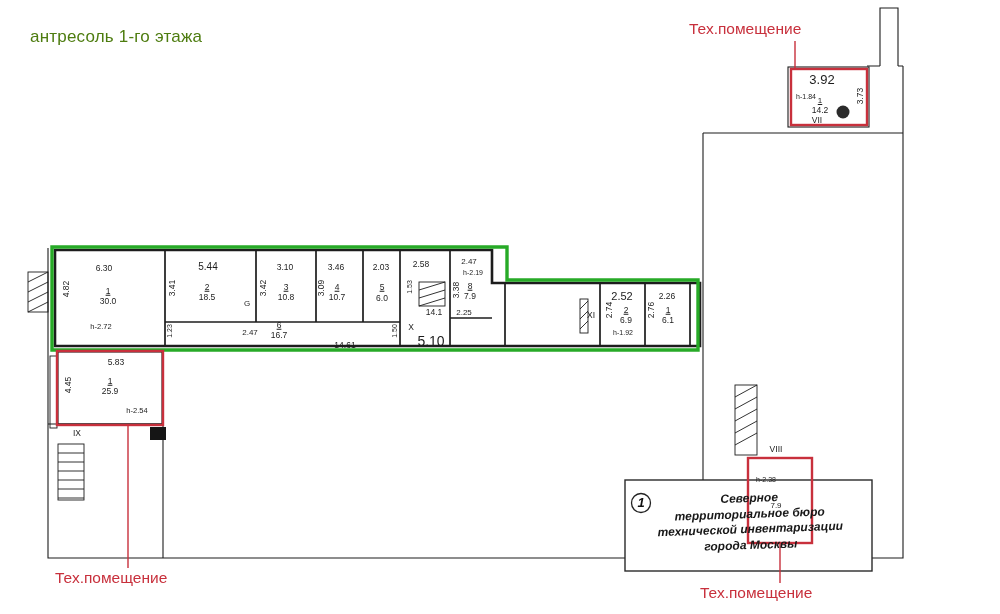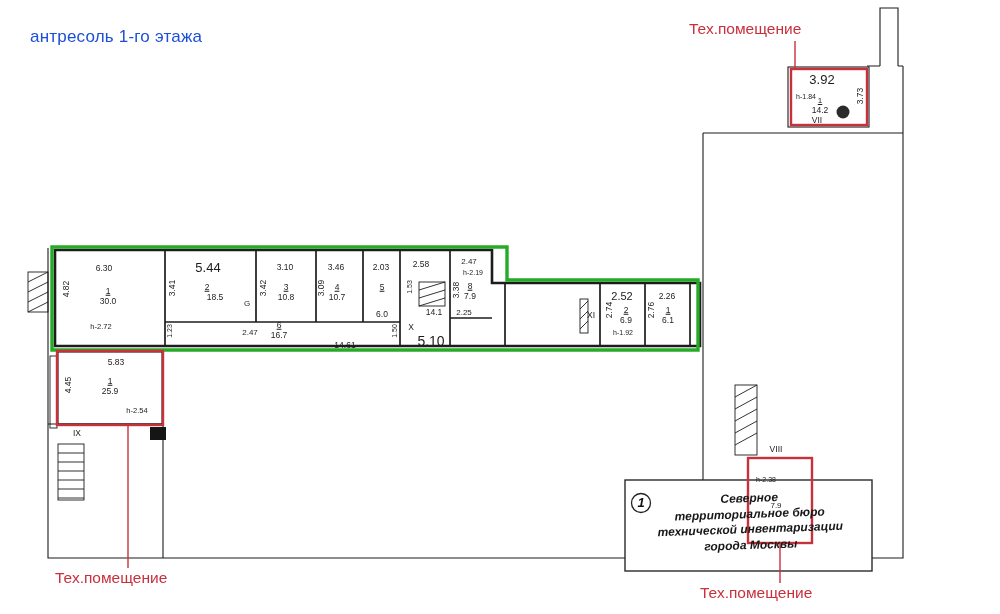--- a/index.html
+++ b/index.html
@@ -2,21 +2,21 @@
 <html><head>
 <meta charset="utf-8">
 <style>
   html,body{margin:0;padding:0;background:#ffffff;}
   .stage{
     position:relative;width:1000px;height:614px;background:#ffffff;overflow:hidden;
     font-family:"Liberation Sans", sans-serif;
   }
   svg.plan{position:absolute;left:0;top:0;}
   .text-layer{position:absolute;left:0;top:0;width:1000px;height:614px;}
-  .title-line{position:absolute;color:#1d4ed8;font-size:17px;letter-spacing:.2px;white-space:nowrap;}
+  .title-line{position:absolute;color:#4d7c0f;font-size:17px;letter-spacing:.2px;white-space:nowrap;}
   .title-1{left:30px;top:27px;}
   .title-2{left:30px;top:51px;}
   .tech-label{position:absolute;color:#c8303c;font-size:15.5px;font-weight:500;white-space:nowrap;}
   .tech-top-right{left:689px;top:20px;}
   .tech-bottom-left{left:55px;top:569px;}
   .tech-bottom-right{left:700px;top:584px;}
   .plan-label{position:absolute;color:#1c1c1c;white-space:nowrap;line-height:1;}
   .plan-label.u{text-decoration:underline;}
   .stamp-text{
     position:absolute;left:630px;top:491px;width:240px;transform:rotate(-2deg);
@@ -126,36 +126,36 @@
       <div>города Москвы</div>
     </div>
 
     <div id="labels-layer">
         <span class="plan-label" style="left: 104px; top: 268px; font-size: 8.5px; transform: translate(-50%, -50%);">6.30</span>
         <span class="plan-label" style="left: 66px; top: 289px; font-size: 8.5px; transform: translate(-50%, -50%) rotate(-90deg);">4.82</span>
         <span class="plan-label u" style="left: 108px; top: 291px; font-size: 8.5px; transform: translate(-50%, -50%);">1</span>
         <span class="plan-label" style="left: 108px; top: 301px; font-size: 8.5px; transform: translate(-50%, -50%);">30.0</span>
         <span class="plan-label" style="left: 101px; top: 327px; font-size: 7.5px; transform: translate(-50%, -50%);">h-2.72</span>
         <span class="plan-label" style="left: 169px; top: 331px; font-size: 7px; transform: translate(-50%, -50%) rotate(-90deg);">1.23</span>
-        <span class="plan-label" style="left: 208px; top: 267px; font-size: 13px; transform: translate(-50%, -50%);">5.44</span>
+        <span class="plan-label" style="left: 208px; top: 267px; font-size: 10px; transform: translate(-50%, -50%);">5.44</span>
         <span class="plan-label" style="left: 172px; top: 288px; font-size: 8.5px; transform: translate(-50%, -50%) rotate(-90deg);">3.41</span>
         <span class="plan-label u" style="left: 207px; top: 287px; font-size: 8.5px; transform: translate(-50%, -50%);">2</span>
-        <span class="plan-label" style="left: 207px; top: 297px; font-size: 8.5px; transform: translate(-50%, -50%); margin-left: 8px;">18.5</span>
+        <span class="plan-label" style="left: 207px; top: 297px; font-size: 8.5px; transform: translate(-50%, -50%);">18.5</span>
         <span class="plan-label" style="left: 247px; top: 304px; font-size: 8px; transform: translate(-50%, -50%);">G</span>
         <span class="plan-label" style="left: 285px; top: 267px; font-size: 8.5px; transform: translate(-50%, -50%);">3.10</span>
         <span class="plan-label" style="left: 263px; top: 288px; font-size: 8.5px; transform: translate(-50%, -50%) rotate(-90deg);">3.42</span>
         <span class="plan-label u" style="left: 286px; top: 287px; font-size: 8.5px; transform: translate(-50%, -50%);">3</span>
         <span class="plan-label" style="left: 286px; top: 297px; font-size: 8.5px; transform: translate(-50%, -50%);">10.8</span>
         <span class="plan-label" style="left: 336px; top: 267px; font-size: 8.5px; transform: translate(-50%, -50%);">3.46</span>
         <span class="plan-label" style="left: 321px; top: 288px; font-size: 8.5px; transform: translate(-50%, -50%) rotate(-90deg);">3.09</span>
         <span class="plan-label u" style="left: 337px; top: 287px; font-size: 8.5px; transform: translate(-50%, -50%);">4</span>
         <span class="plan-label" style="left: 337px; top: 297px; font-size: 8.5px; transform: translate(-50%, -50%);">10.7</span>
         <span class="plan-label" style="left: 381px; top: 267px; font-size: 8.5px; transform: translate(-50%, -50%);">2.03</span>
         <span class="plan-label u" style="left: 382px; top: 287px; font-size: 8.5px; transform: translate(-50%, -50%);">5</span>
-        <span class="plan-label" style="left: 382px; top: 314px; font-size: 8.5px; transform: translate(-50%, -50%);">6.0</span>
+        <span class="plan-label" style="left: 382px; top: 298px; font-size: 8.5px; transform: translate(-50%, -50%);">6.0</span>
         <span class="plan-label" style="left: 421px; top: 264px; font-size: 8.5px; transform: translate(-50%, -50%);">2.58</span>
         <span class="plan-label" style="left: 409px; top: 287px; font-size: 7px; transform: translate(-50%, -50%) rotate(-90deg);">1.53</span>
         <span class="plan-label" style="left: 434px; top: 312px; font-size: 8.5px; transform: translate(-50%, -50%); text-align: center;">14.1</span>
         <span class="plan-label" style="left: 411px; top: 327px; font-size: 8.5px; transform: translate(-50%, -50%);">X</span>
         <span class="plan-label" style="left: 431px; top: 341px; font-size: 14px; transform: translate(-50%, -50%);">5.10</span>
         <span class="plan-label" style="left: 469px; top: 262px; font-size: 8px; transform: translate(-50%, -50%);">2.47</span>
         <span class="plan-label" style="left: 473px; top: 272px; font-size: 7px; transform: translate(-50%, -50%);">h-2.19</span>
         <span class="plan-label" style="left: 456px; top: 290px; font-size: 8.5px; transform: translate(-50%, -50%) rotate(-90deg);">3.38</span>
         <span class="plan-label u" style="left: 470px; top: 286px; font-size: 8.5px; transform: translate(-50%, -50%);">8</span>
         <span class="plan-label" style="left: 470px; top: 296px; font-size: 8.5px; transform: translate(-50%, -50%);">7.9</span>

